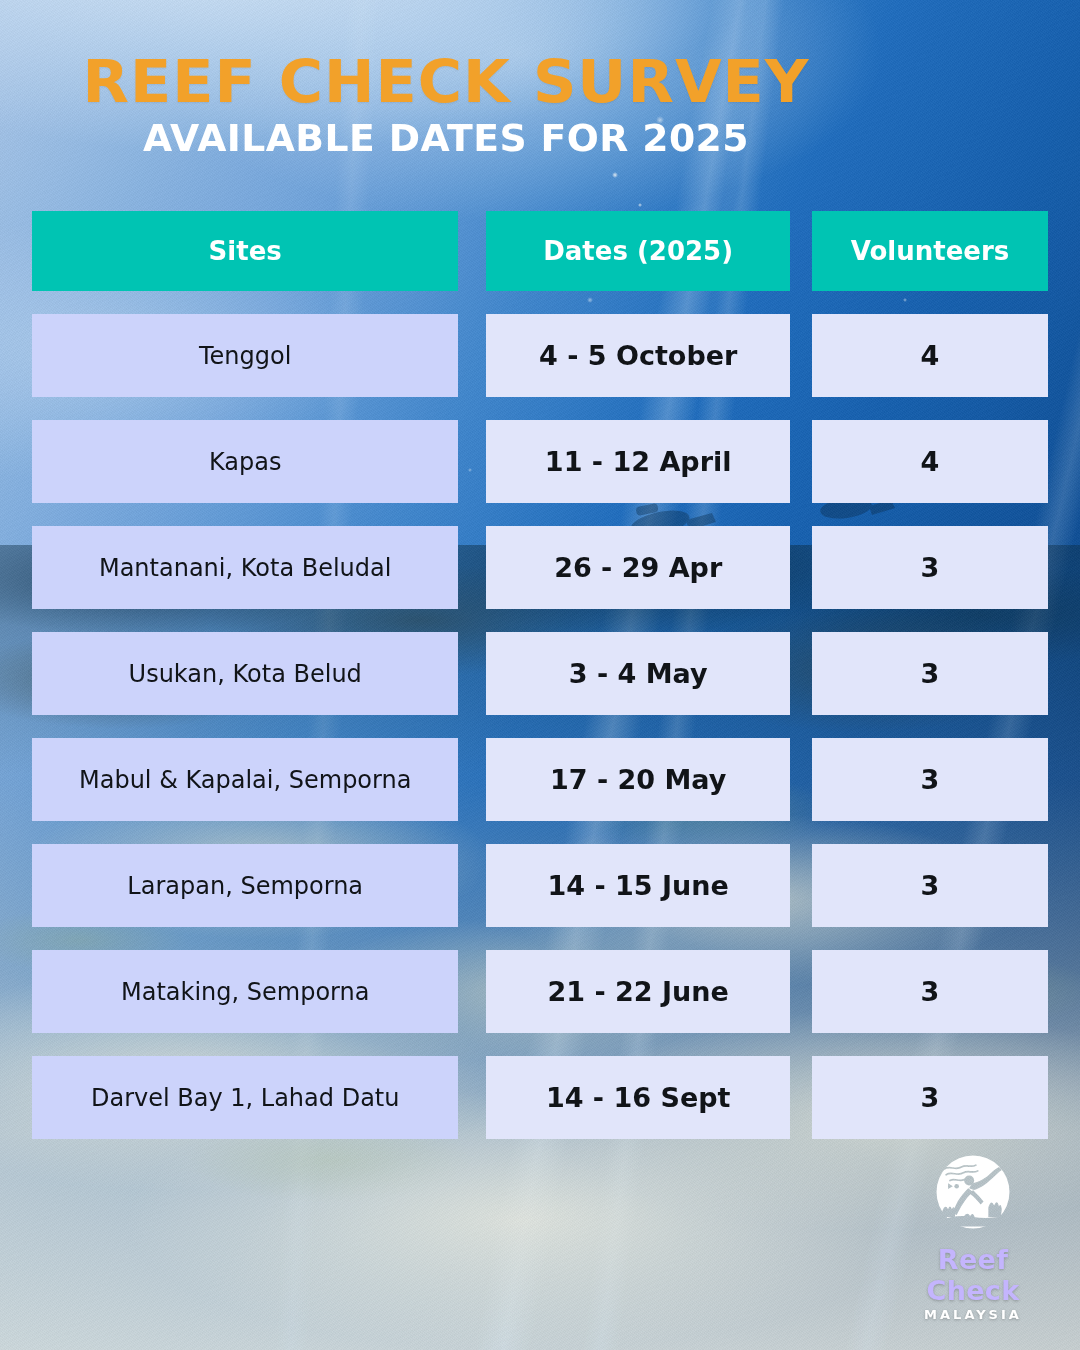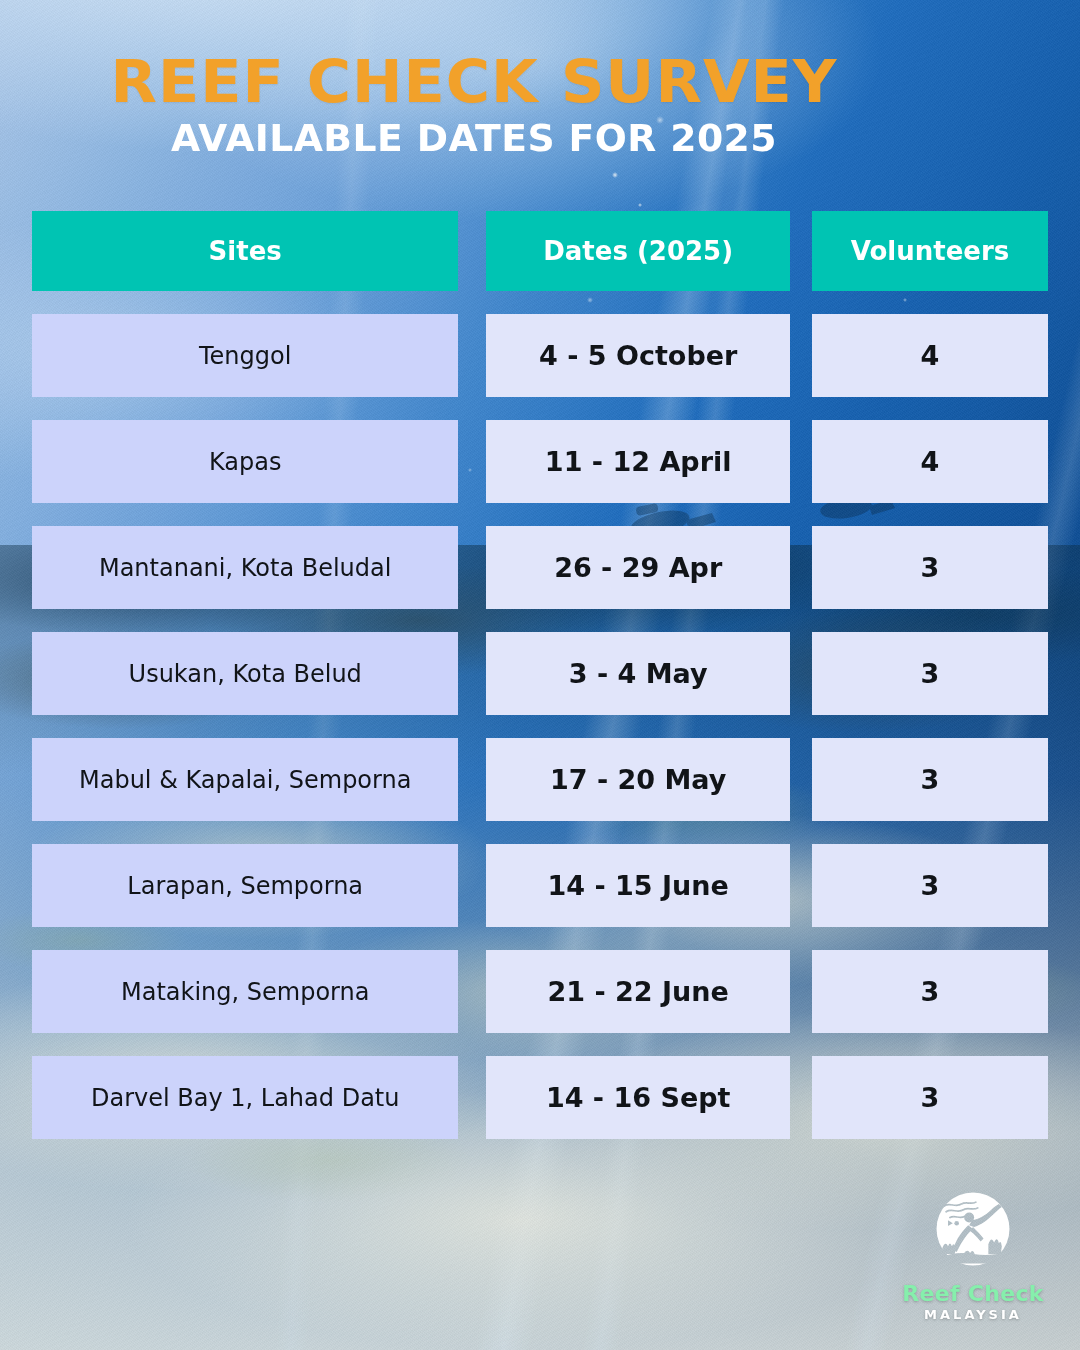--- a/index.html
+++ b/index.html
@@ -110,21 +110,21 @@
   .bg-grain {
     background-image:
       repeating-linear-gradient(37deg, rgba(255,255,255,.035) 0 1px, rgba(0,0,0,.035) 1px 2px),
       repeating-linear-gradient(124deg, rgba(255,255,255,.025) 0 1px, rgba(0,0,0,.025) 1px 2px);
     opacity:.55;
   }
 
   
   .heading {
     position:absolute; left:0; top:52px; width:892px;
-    text-align:center; z-index:5;margin-left:28px;
+    text-align:center; z-index:5;
   }
   .title-main {
     font-size:58px; font-weight:bold; letter-spacing:1px;
     color:#f2a12a;
     font-family:"DejaVu Sans", sans-serif;
     transform:scaleX(1.04);
     text-shadow:0 1px 2px rgba(0,0,0,.08);
     line-height:1.04;
   }
   .title-sub {
@@ -171,21 +171,21 @@
 
   
   .logo {
     position:absolute; right:32px; bottom:28px;
     width:150px; z-index:6;
     text-align:center;
   }
   .logo-mark { display:block; margin:0 auto; }
   .logo-name {
     margin-top:4px;
-    font-size:22px; font-weight:bold; color:#86efac;
+    font-size:27px; font-weight:bold; color:#c4b5fd;
     font-family:"DejaVu Sans", sans-serif;
     letter-spacing:.3px;
     text-shadow:0 1px 3px rgba(0,0,0,.25);
   }
   .logo-country {
     margin-top:1px;
     font-size:13px; font-weight:bold; color:#ffffff;
     letter-spacing:3px;
     font-family:"DejaVu Sans", sans-serif;
     text-shadow:0 1px 3px rgba(0,0,0,.25);

